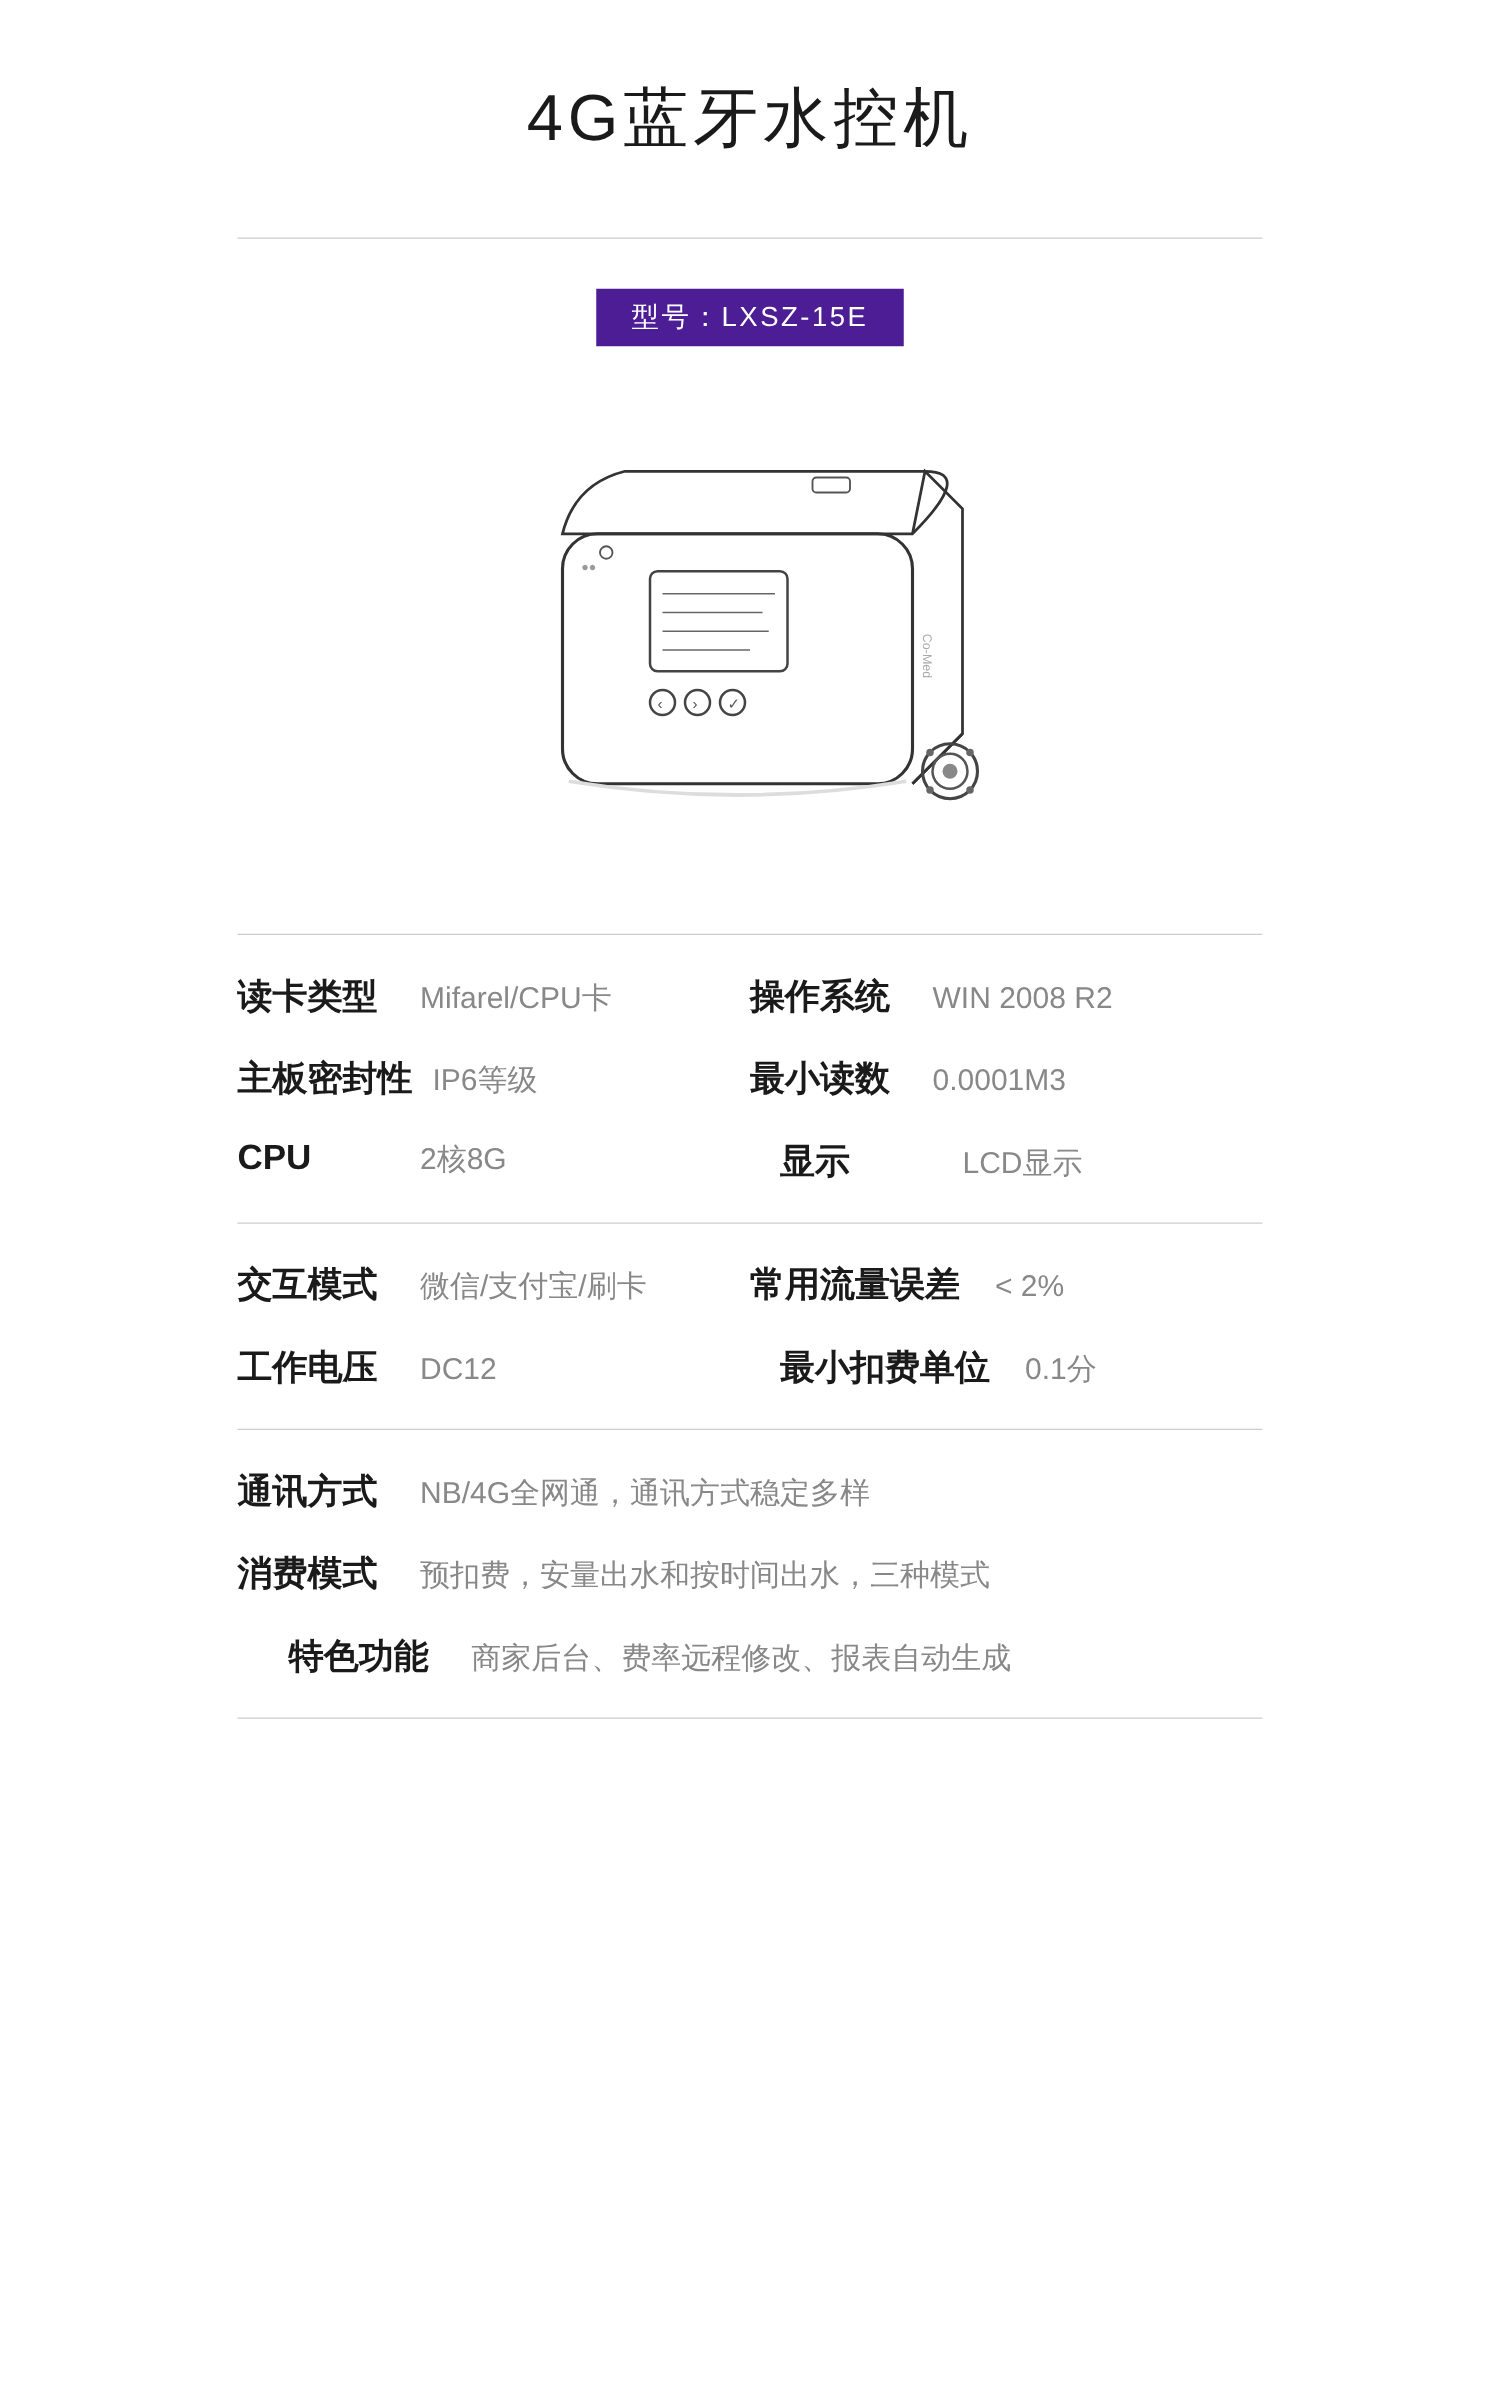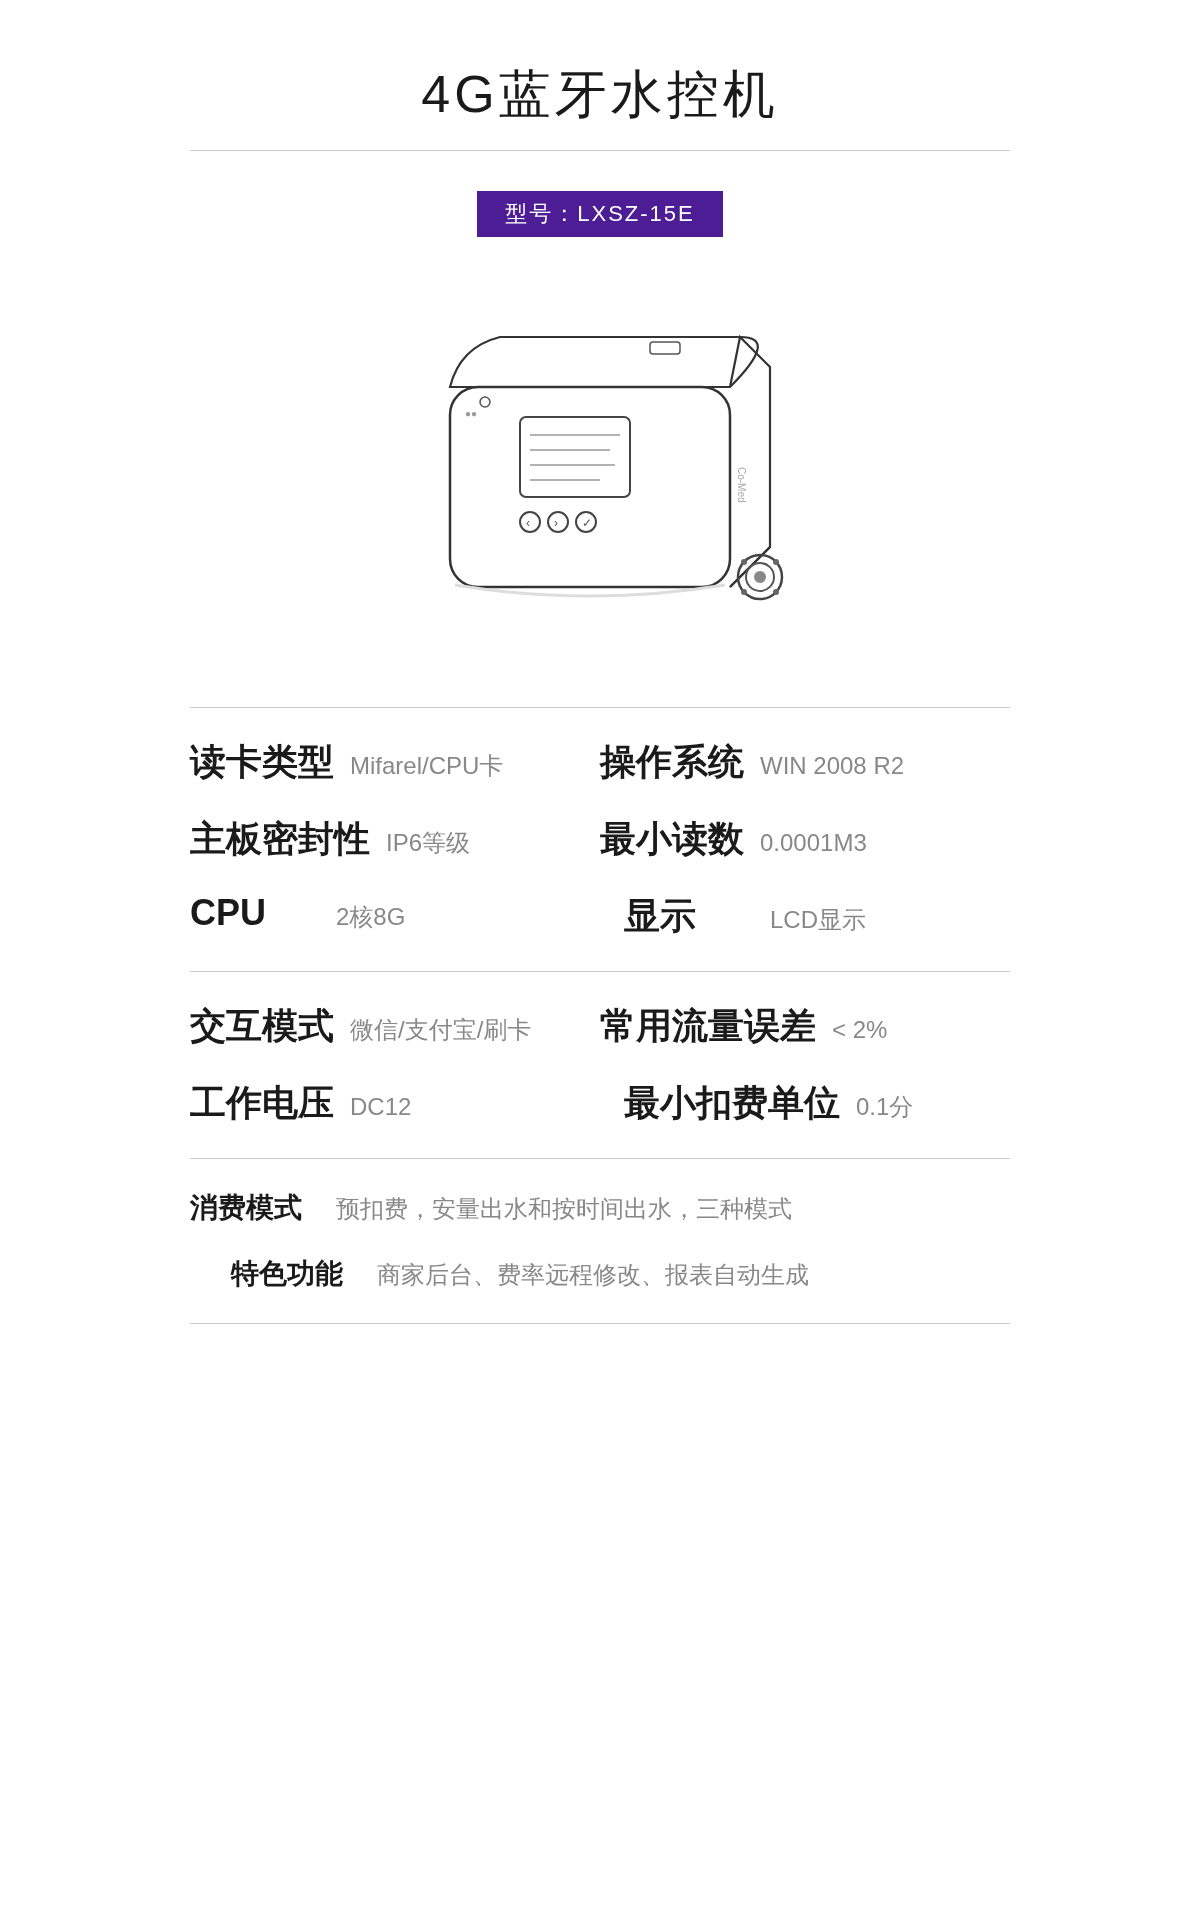--- a/index.html
+++ b/index.html
@@ -25,20 +25,21 @@
       display: flex;
       flex-direction: column;
       align-items: center;
     }
 
     .page-title {
       font-size: 52px;
       font-weight: 500;
       color: #1a1a1a;
       letter-spacing: 4px;
+      margin-bottom: 40px;
       text-align: center;
     }
 
     .divider {
       width: 100%;
       height: 1px;
       background: #cccccc;
       margin: 20px 0;
     }
 
@@ -95,21 +96,21 @@
       gap: 48px;
     }
 
     .spec-item {
       display: flex;
       align-items: baseline;
       flex: 1;
     }
 
     .spec-label {
-      font-size: 36px;
+      font-size: 28px;
       font-weight: 700;
       color: #1a1a1a;
       min-width: 130px;
       white-space: nowrap;
     }
 
     .spec-label-wide {
       min-width: 180px;
     }
 
@@ -259,20 +260,24 @@
         </div>
         <div class="spec-item">
           <span class="spec-label spec-label-wide">最小扣费单位</span>
           <span class="spec-value">0.1分</span>
         </div>
       </div>
     </div>
 
     <div class="specs-group">
       <div class="specs-row-single">
+        <span class="spec-label-single">通讯方式</span>
+        <span class="spec-value-single">NB/4G全网通，通讯方式稳定多样</span>
+      </div>
+      <div class="specs-row-single">
         <span class="spec-label-single">消费模式</span>
         <span class="spec-value-single">预扣费，安量出水和按时间出水，三种模式</span>
       </div>
       <div class="specs-row-single">
         <span class="spec-label-single">特色功能</span>
         <span class="spec-value-single">商家后台、费率远程修改、报表自动生成</span>
       </div>
     </div>
 
   </div>

